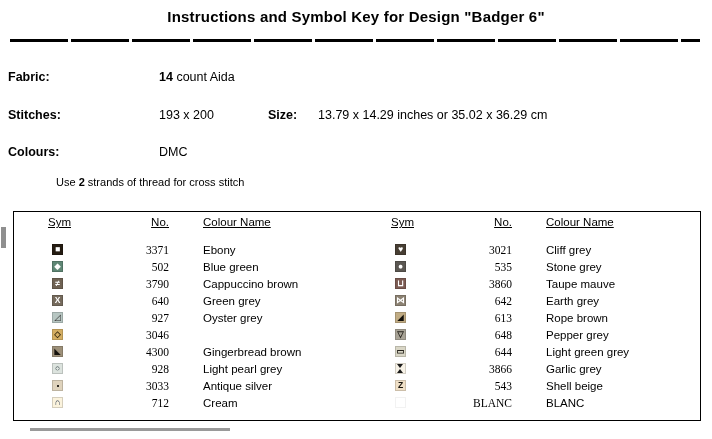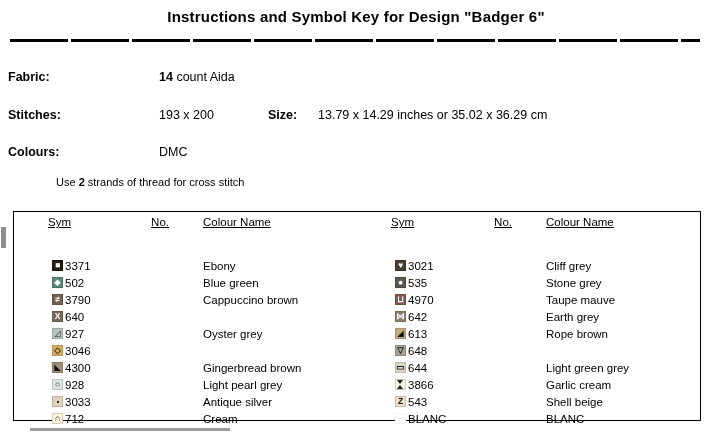--- a/index.html
+++ b/index.html
@@ -26,33 +26,33 @@
 
   .keytable{
     position:absolute;left:13px;top:211px;width:688px;height:210px;
     border:1px solid #000;box-sizing:border-box;display:flex;
   }
   .half{width:50%;padding-top:3px;box-sizing:border-box;}
   .krow{
     display:grid;grid-template-columns:38px 13px 104px 18px auto;
     align-items:center;height:17px;font-size:11.5px;
   }
-  .khead{height:14px;margin-bottom:28px;}
+  .khead{height:14px;margin-bottom:12px;}
   .khead span{text-decoration:underline;font-size:11.5px;}
   .hsym{grid-column:1/3;padding-left:34px;}
   .hno{grid-column:3;text-align:right;}
   .hname{grid-column:5;padding-left:16px;}
   .kpad{grid-column:1;}
   .ksym{
     grid-column:2;width:11px;height:11px;box-sizing:border-box;
     display:flex;align-items:center;justify-content:center;
     font-size:8.5px;line-height:1;border:1px solid rgba(0,0,0,0.15);
   }
   .ksym.blank{border-color:rgba(0,0,0,0.05);}
-  .kno{grid-column:3;text-align:left;}
+  .kno{grid-column:3;text-align:right;font-family:Liberation Serif, serif;}
   .kgap{grid-column:4;}
   .kname{grid-column:5;padding-left:16px;}
 
   
   .hg{position:relative;width:7px;height:9px;display:block;}
   .hg::before{
     content:"";position:absolute;top:0;left:0;width:0;height:0;
     border-left:3.5px solid transparent;border-right:3.5px solid transparent;
     border-top:4.5px solid currentColor;
   }
@@ -117,20 +117,21 @@
         <span class="ksym" style="background: rgb(111, 98, 83); color: rgb(255, 255, 255); font-weight: bold;">≠</span>
         <span class="kno">3790</span>
         <span class="kgap"></span>
         <span class="kname">Cappuccino brown</span>
       </div>
       <div class="krow">
         <span class="kpad"></span>
         <span class="ksym" style="background: rgb(117, 106, 92); color: rgb(255, 255, 255); font-weight: bold;">X</span>
         <span class="kno">640</span>
         <span class="kgap"></span>
+        <span class="kname">Green grey</span>
       </div>
       <div class="krow">
         <span class="kpad"></span>
         <span class="ksym" style="background: rgb(183, 198, 194); color: rgb(46, 46, 46);">◿</span>
         <span class="kno">927</span>
         <span class="kgap"></span>
         <span class="kname">Oyster grey</span>
       </div>
       <div class="krow">
         <span class="kpad"></span>
@@ -185,21 +186,21 @@
       <div class="krow">
         <span class="kpad"></span>
         <span class="ksym" style="background: rgb(91, 87, 82); color: rgb(255, 255, 255);">●</span>
         <span class="kno">535</span>
         <span class="kgap"></span>
         <span class="kname">Stone grey</span>
       </div>
       <div class="krow">
         <span class="kpad"></span>
         <span class="ksym" style="background: rgb(124, 91, 83); color: rgb(255, 255, 255); font-weight: bold;">⊔</span>
-        <span class="kno">4970</span>
+        <span class="kno">3860</span>
         <span class="kgap"></span>
         <span class="kname">Taupe mauve</span>
       </div>
       <div class="krow">
         <span class="kpad"></span>
         <span class="ksym" style="background: rgb(140, 130, 115); color: rgb(255, 255, 255); font-weight: bold;">⋈</span>
         <span class="kno">642</span>
         <span class="kgap"></span>
         <span class="kname">Earth grey</span>
       </div>
@@ -208,36 +209,37 @@
         <span class="ksym" style="background: rgb(193, 172, 132); color: rgb(18, 15, 10);">◢</span>
         <span class="kno">613</span>
         <span class="kgap"></span>
         <span class="kname">Rope brown</span>
       </div>
       <div class="krow">
         <span class="kpad"></span>
         <span class="ksym" style="background: rgb(168, 163, 150); color: rgb(38, 35, 29); font-weight: bold;">▽</span>
         <span class="kno">648</span>
         <span class="kgap"></span>
+        <span class="kname">Pepper grey</span>
       </div>
       <div class="krow">
         <span class="kpad"></span>
         <span class="ksym" style="background: rgb(217, 214, 198); color: rgb(38, 35, 29); font-weight: bold;">▭</span>
         <span class="kno">644</span>
         <span class="kgap"></span>
         <span class="kname">Light green grey</span>
       </div>
       <div class="krow">
         <span class="kpad"></span>
         <span class="ksym" style="background: rgb(247, 242, 231); color: rgb(26, 26, 26);">
           <span class="hg"></span>
         </span>
         <span class="kno">3866</span>
         <span class="kgap"></span>
-        <span class="kname">Garlic cream</span>
+        <span class="kname">Garlic grey</span>
       </div>
       <div class="krow">
         <span class="kpad"></span>
         <span class="ksym" style="background: rgb(240, 224, 199); color: rgb(23, 19, 13); font-weight: bold;">Z</span>
         <span class="kno">543</span>
         <span class="kgap"></span>
         <span class="kname">Shell beige</span>
       </div>
       <div class="krow">
         <span class="kpad"></span>

